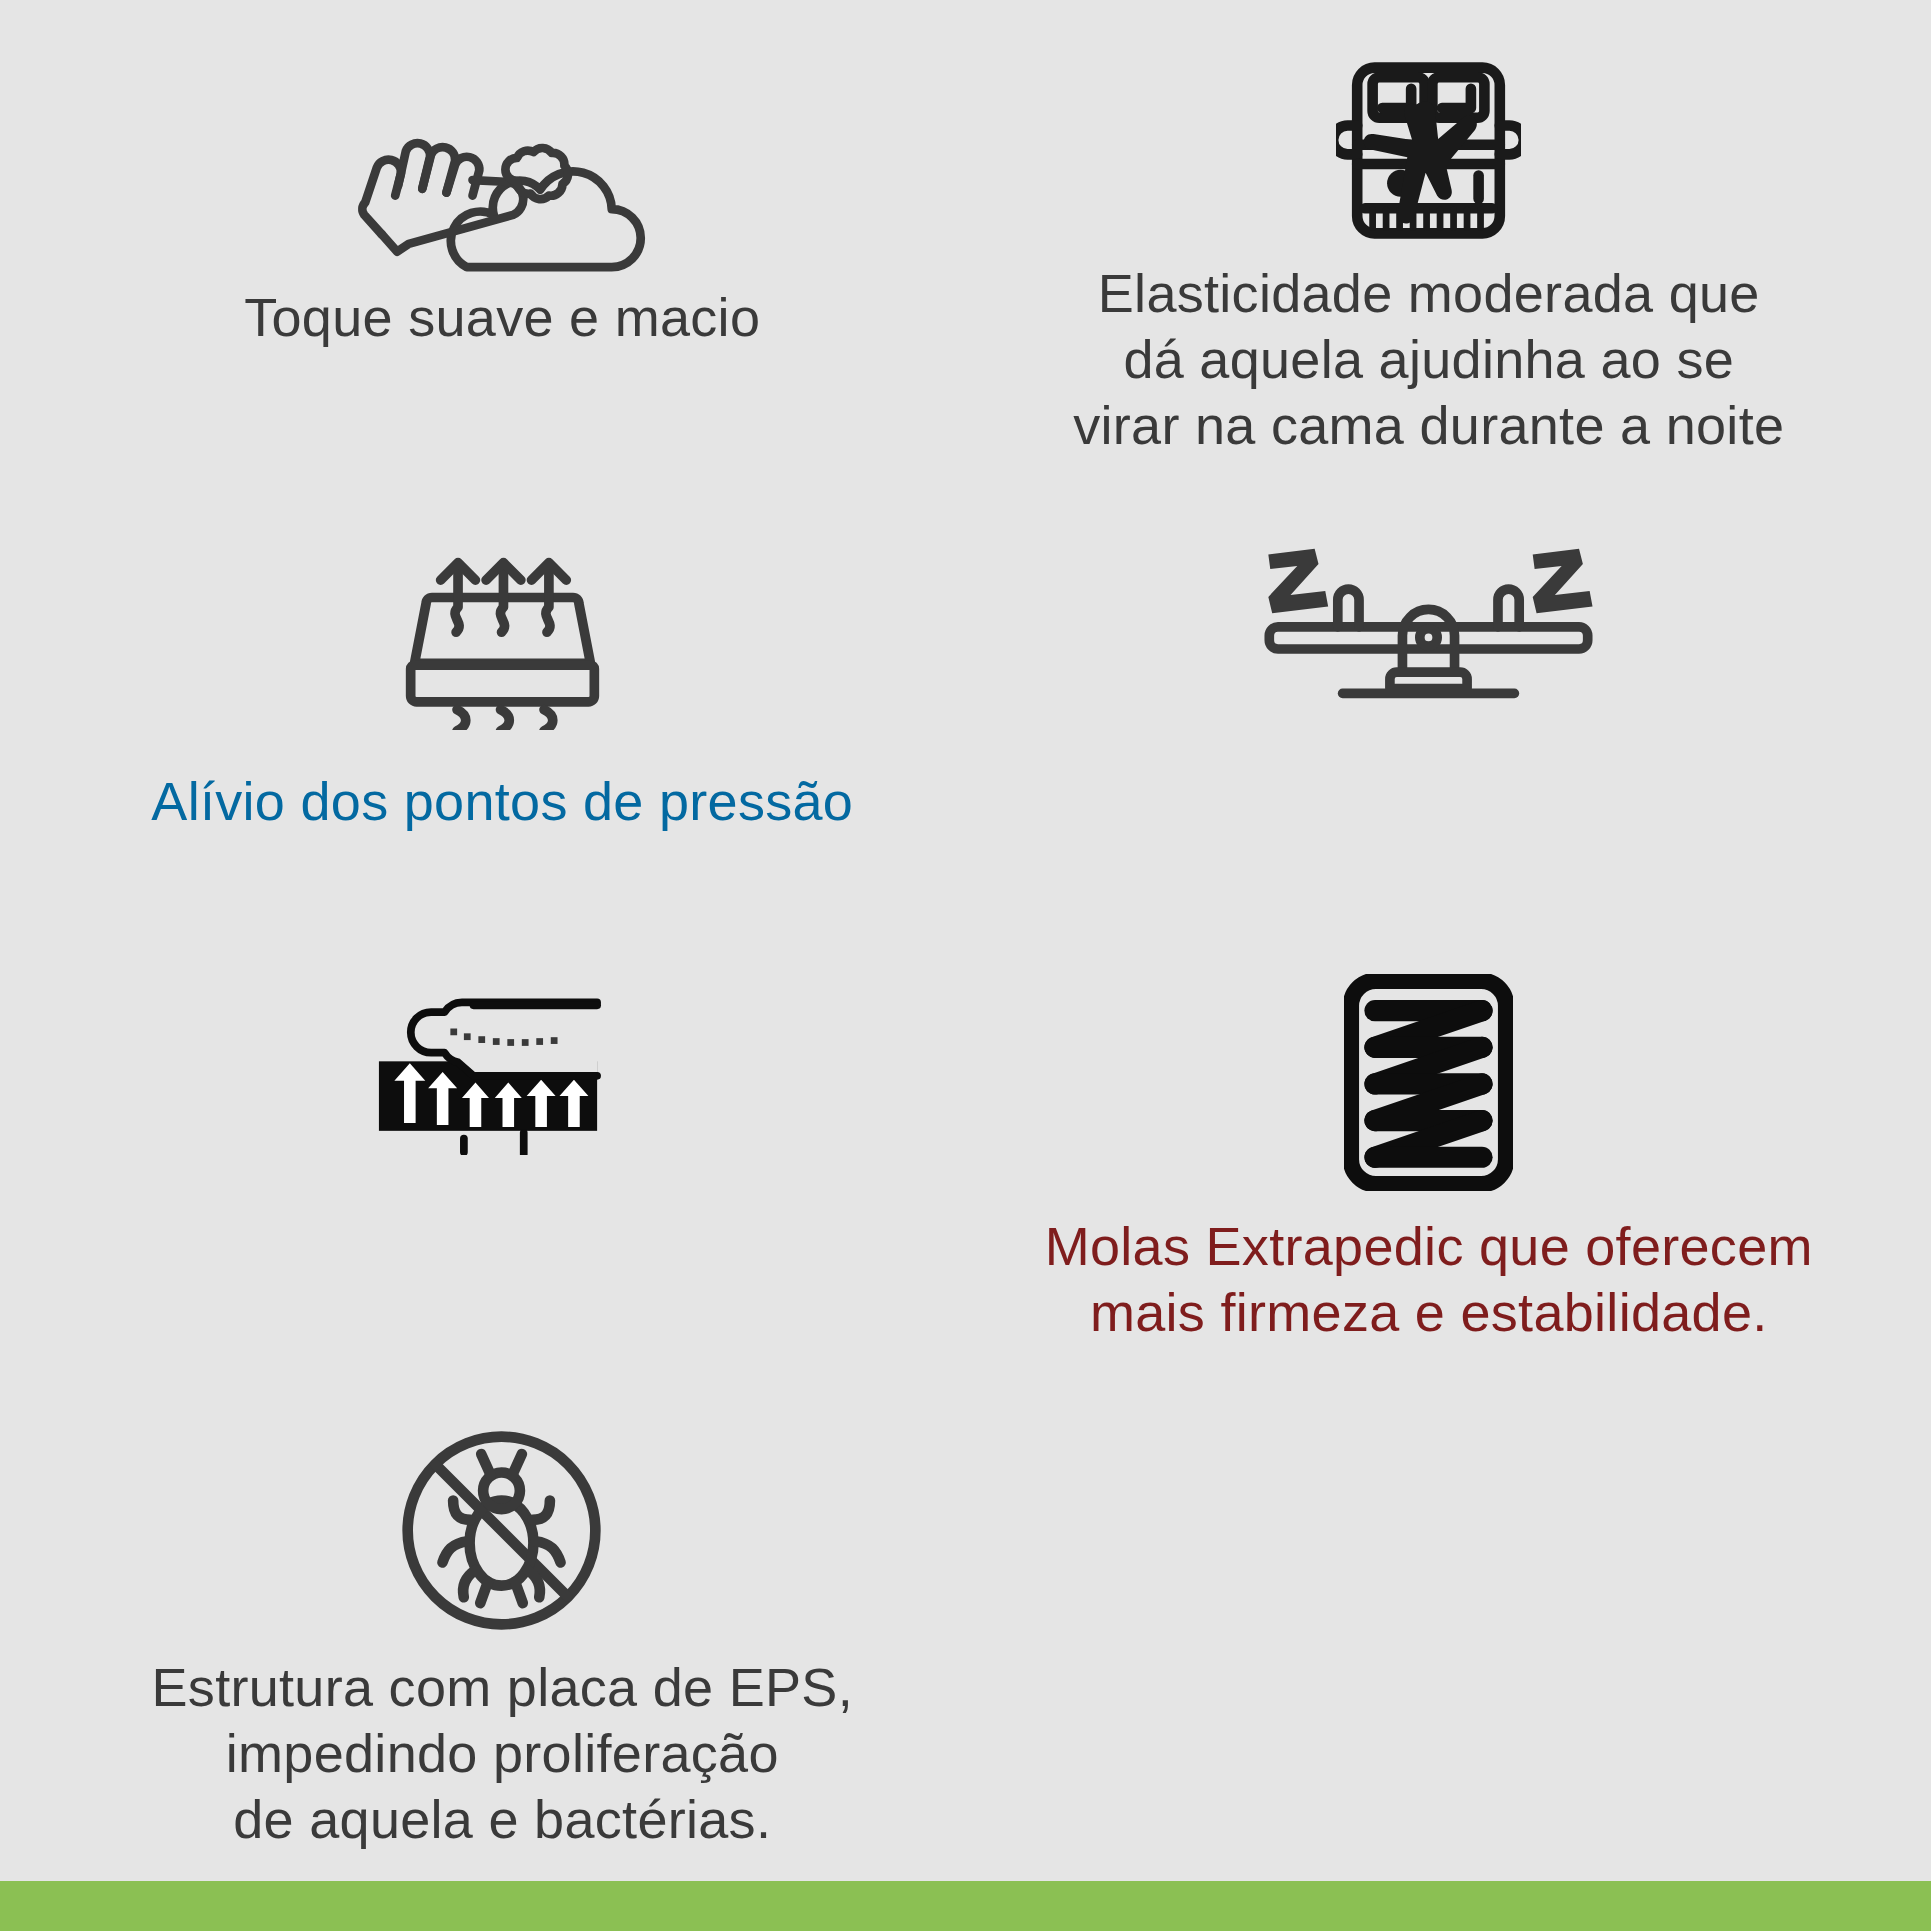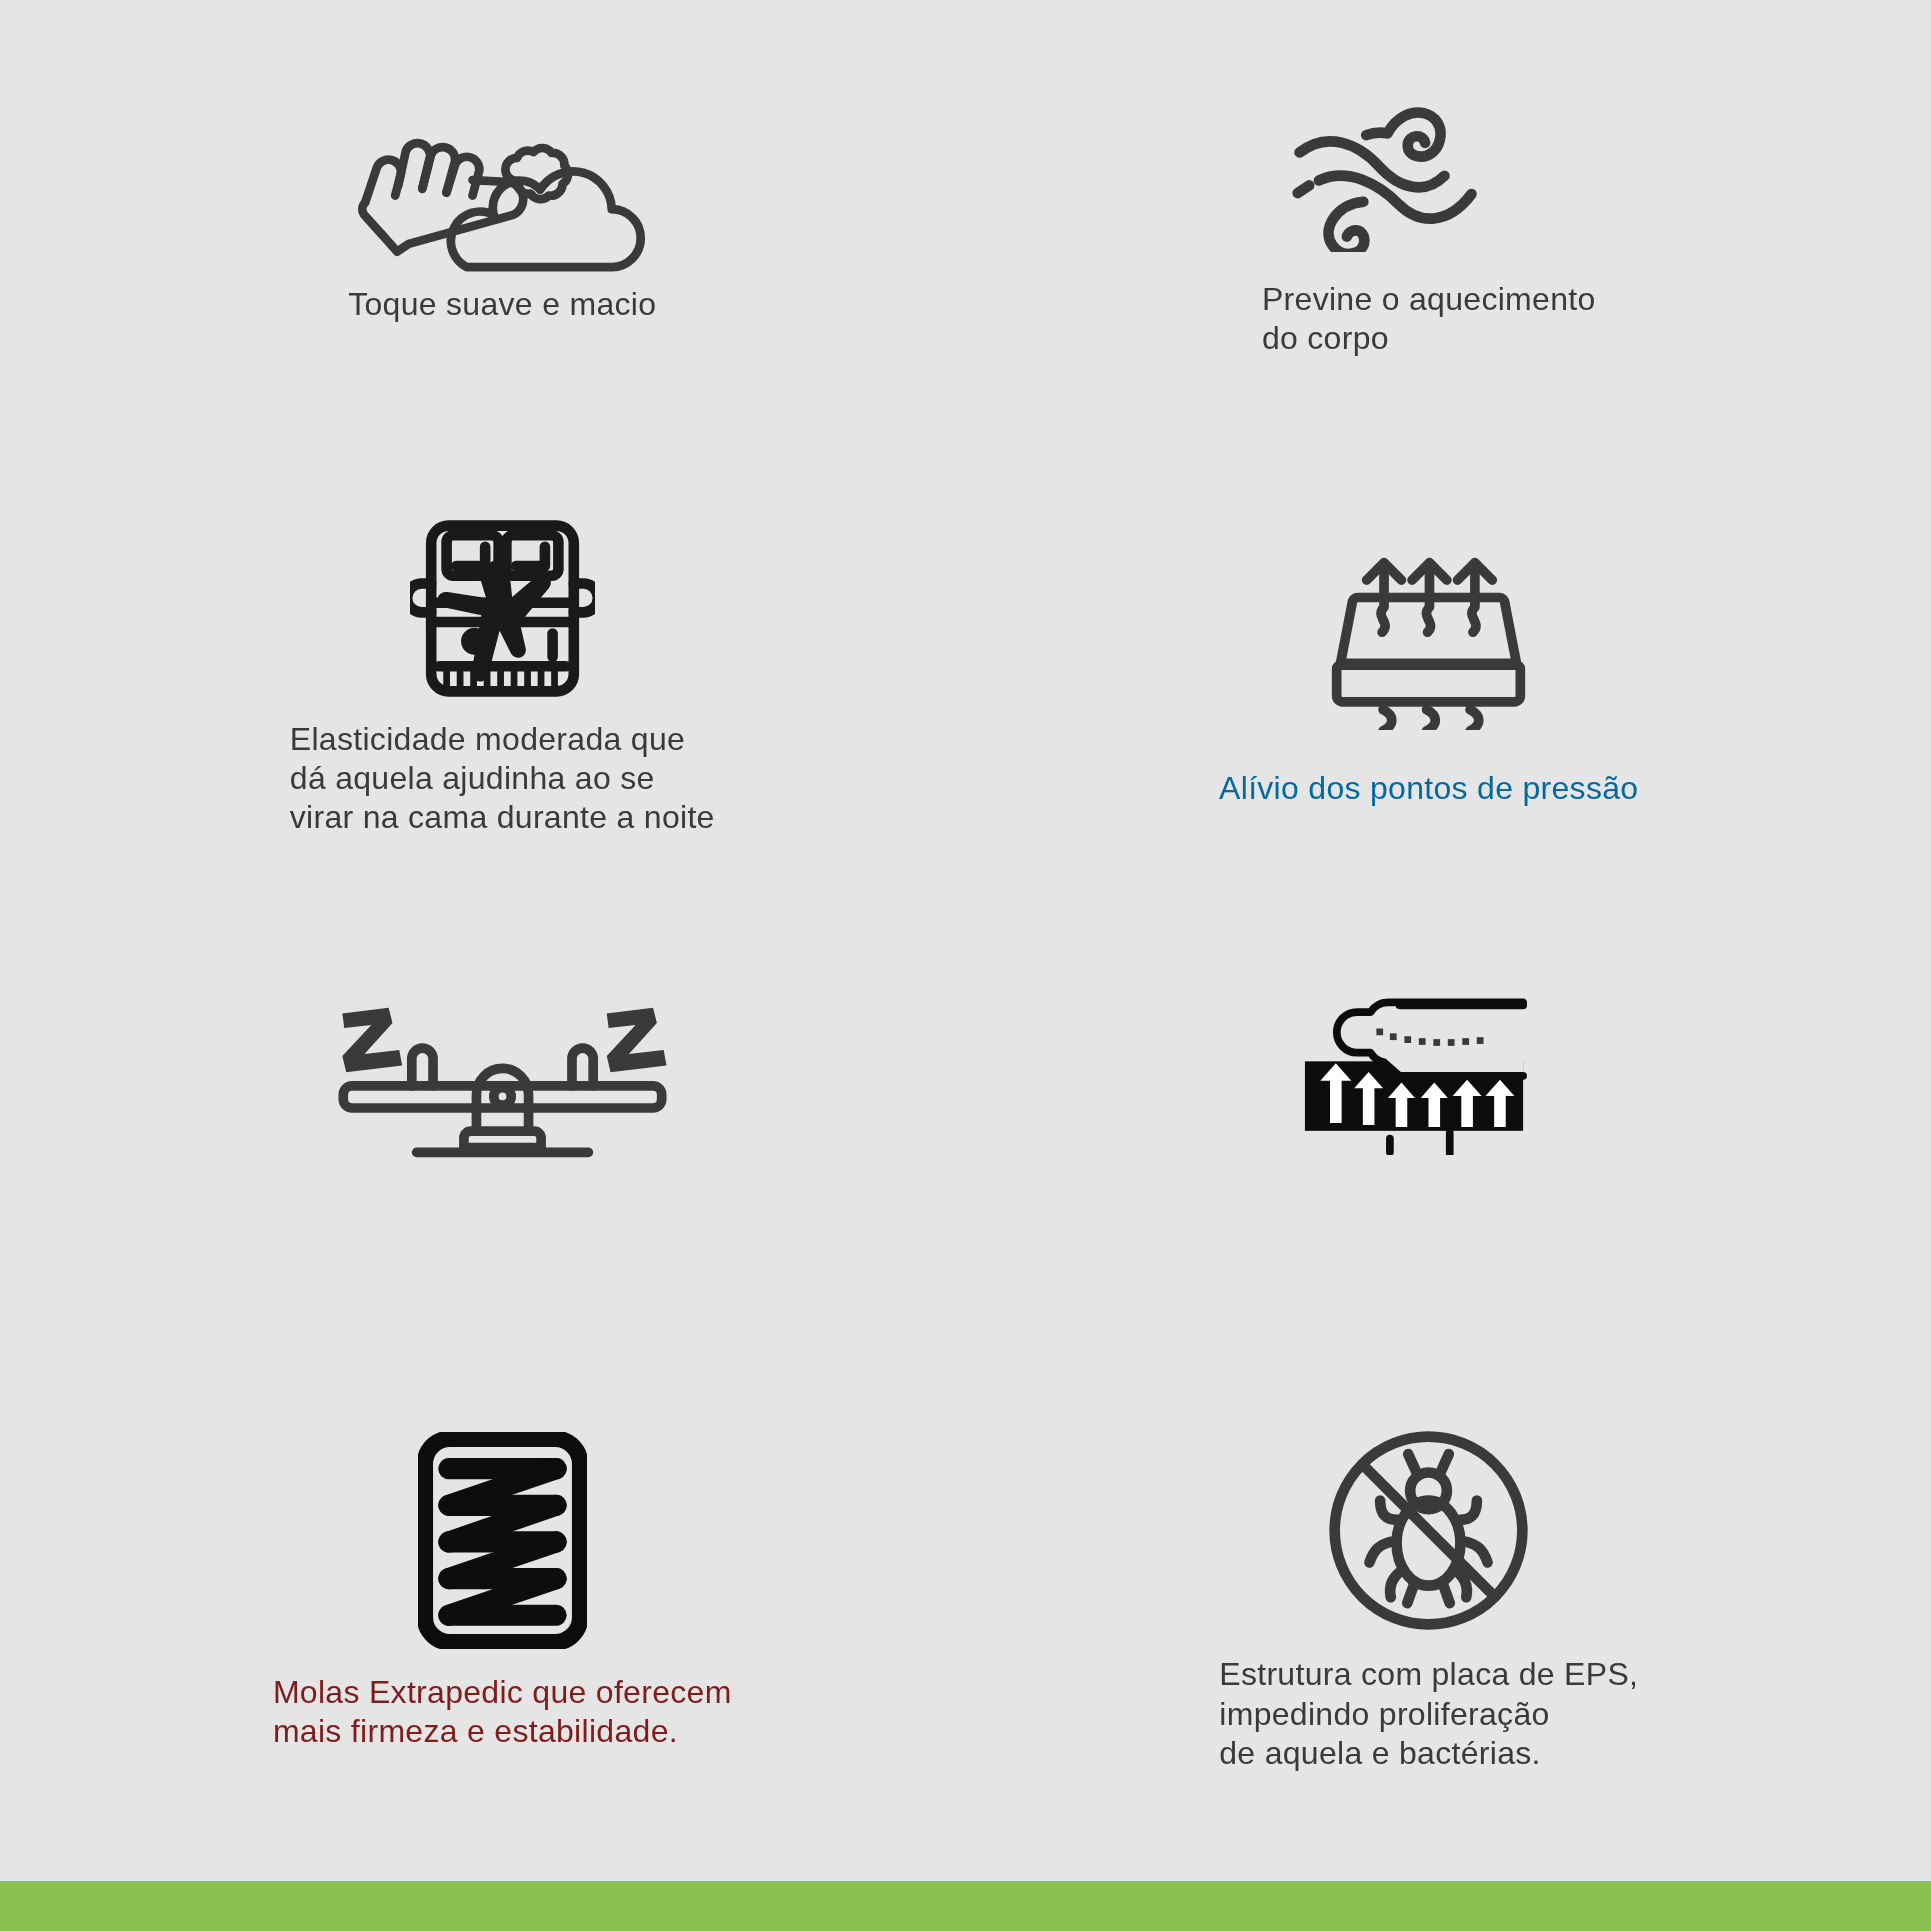--- a/index.html
+++ b/index.html
@@ -26,22 +26,23 @@
     box-sizing:border-box;
     padding:5.8px 39px;
   }
   .icon-wrap{
     display:flex;align-items:center;justify-content:center;
     height:203px;
   }
   .icon-wrap svg{display:block;}
   .caption{
     color:#3a3a3a;
-    font-size:32px;
+    font-size:54px;
     line-height:1.22;
+    text-align:center;
     letter-spacing:0.3px;
     font-weight:400;
     margin-top:17.4px;
     white-space:pre-line;
   }
   
   .c0 .icon-wrap{height:179px;margin-top:58px;}
   .c0 .caption{margin-top:13.5px;}
   .c1 .icon-wrap{height:179px;margin-top:43px;}
   .c1 .caption{margin-top:23px;}
@@ -80,39 +81,20 @@
         <path d="M82 99 l9 -35 a13 13 0 0 1 25 6 l-9 33"></path>
         <path d="M107 103 l9 -29 a13 13 0 0 1 25 6 l-7 26"></path>
         <path d="M40 146 l16 18 l12 -8 l108 -30 a18 18 0 0 0 -4 -34 l-38 -2"></path>
 
         <path d="M180 67 a12 12 0 0 1 17 -6 a12 12 0 0 1 19 1 a12 12 0 0 1 13 13 a12 12 0 0 1 -2 19 a12 12 0 0 1 -14 12 a12 12 0 0 1 -19 -2 a12 12 0 0 1 -14 -13 a12 12 0 0 1 0 -24 z"></path>
       </svg>
     </div>
     <div class="caption" style="color: rgb(58, 58, 58);">Toque suave e macio</div>
   </div>
 
-  <div class="cell c1">
-    <div class="icon-wrap">
-      <svg width="290" height="169" viewBox="0 0 300 175" fill="none" stroke="#3a3a3a" stroke-width="11" stroke-linecap="round" stroke-linejoin="round">
-
-        <path d="M107 52 c20 -36 62 -22 54 8 c-6 22 -34 20 -33 4 c1 -11 16 -12 18 -2"></path>
-        <path d="M107 52 c-6 -1 -14 -1 -22 2"></path>
-
-        <path d="M16 72 c28 -22 60 -10 82 14 c22 24 48 30 68 10"></path>
-
-        <path d="M36 101 c30 -14 62 4 82 24 c22 22 52 22 76 -10"></path>
-
-        <path d="M14 114 l12 -8"></path>
-
-        <path d="M82 123 c-28 3 -44 28 -32 45 c10 15 34 10 33 -6 c-1 -12 -15 -12 -18 -3"></path>
-      </svg>
-    </div>
-    <div class="caption" style="color: rgb(58, 58, 58);">Previne o aquecimento
-do corpo</div>
-  </div>
 
   <div class="cell c2">
     <div class="icon-wrap">
       <svg width="185" height="188" viewBox="0 0 192 195" fill="none">
         <g stroke="#1a1a1a" stroke-width="11" stroke-linejoin="round" stroke-linecap="round" fill="none">
           <rect x="22" y="12" width="148" height="172" rx="18"></rect>
 
           <path d="M22 72 h-10 a12 12 0 0 0 0 30 h10"></path>
           <path d="M170 72 h10 a12 12 0 0 1 0 30 h-10"></path>
 

